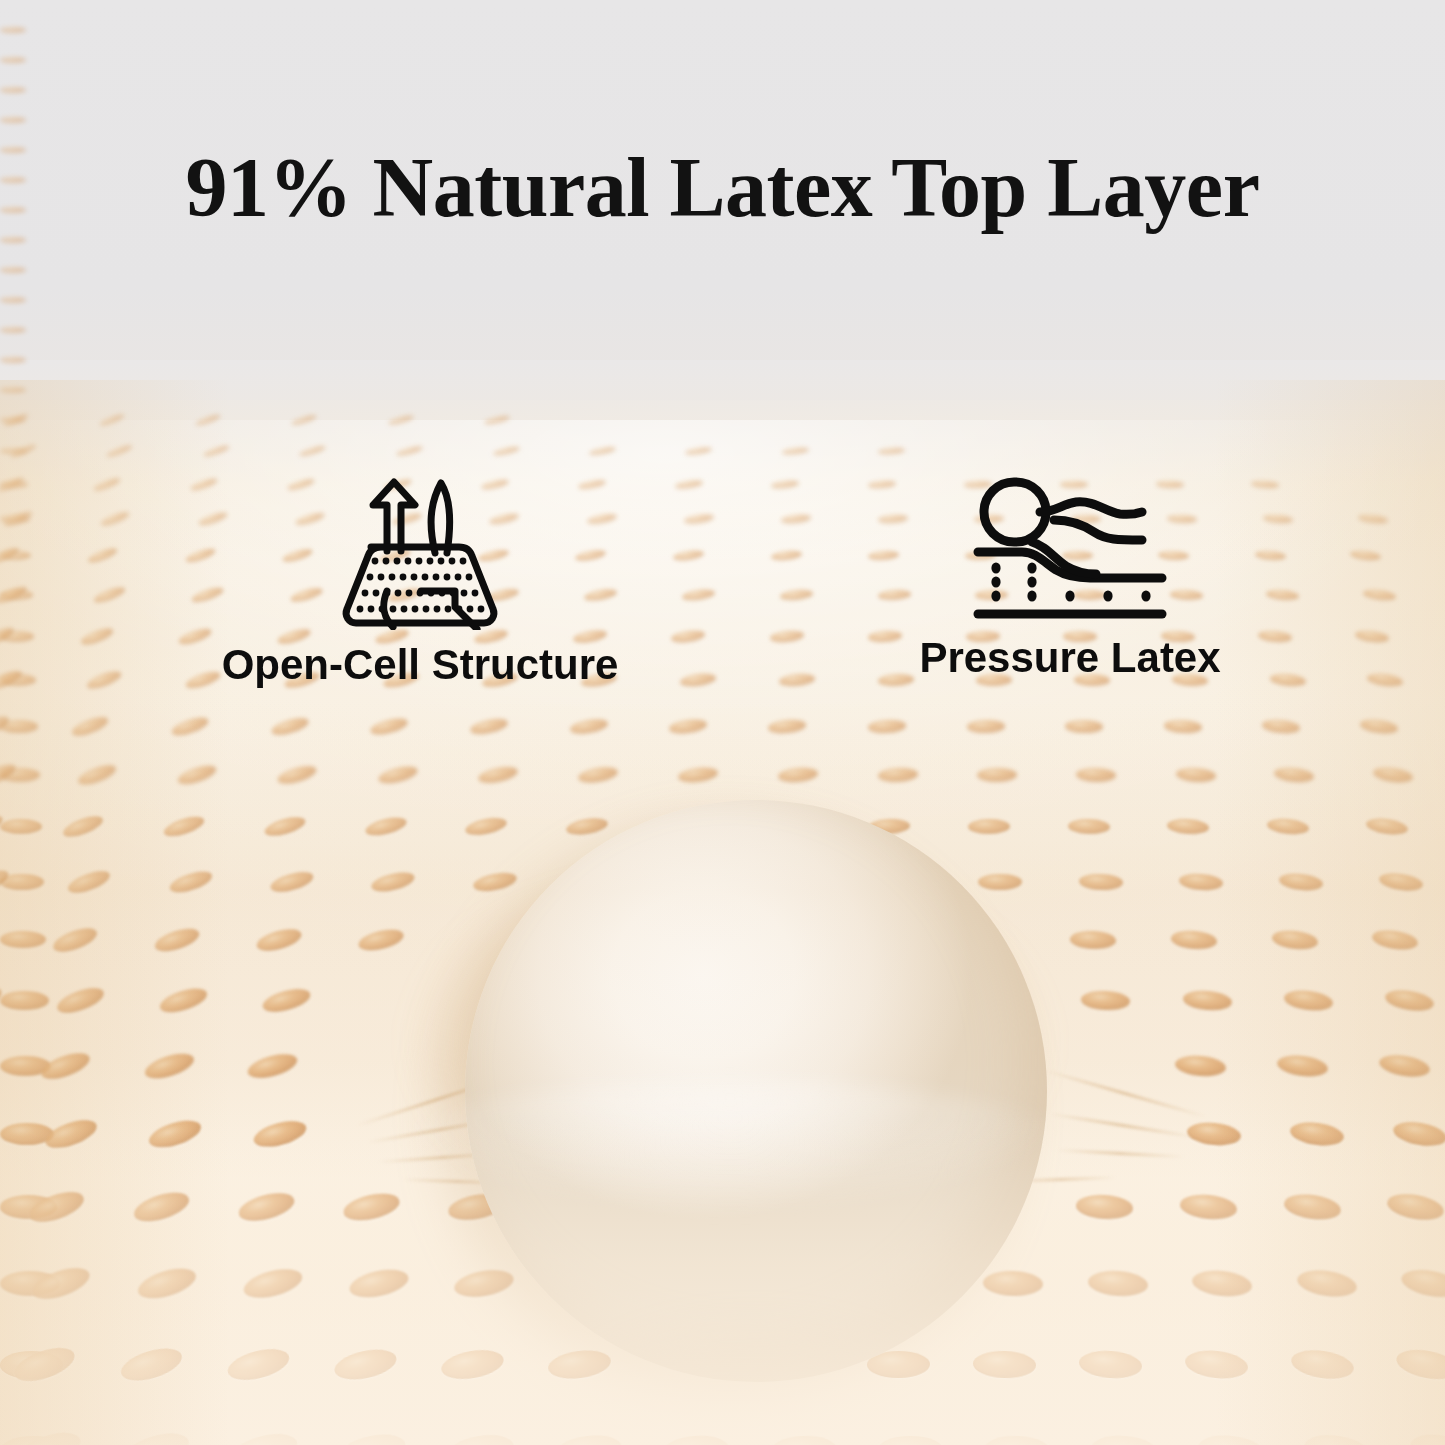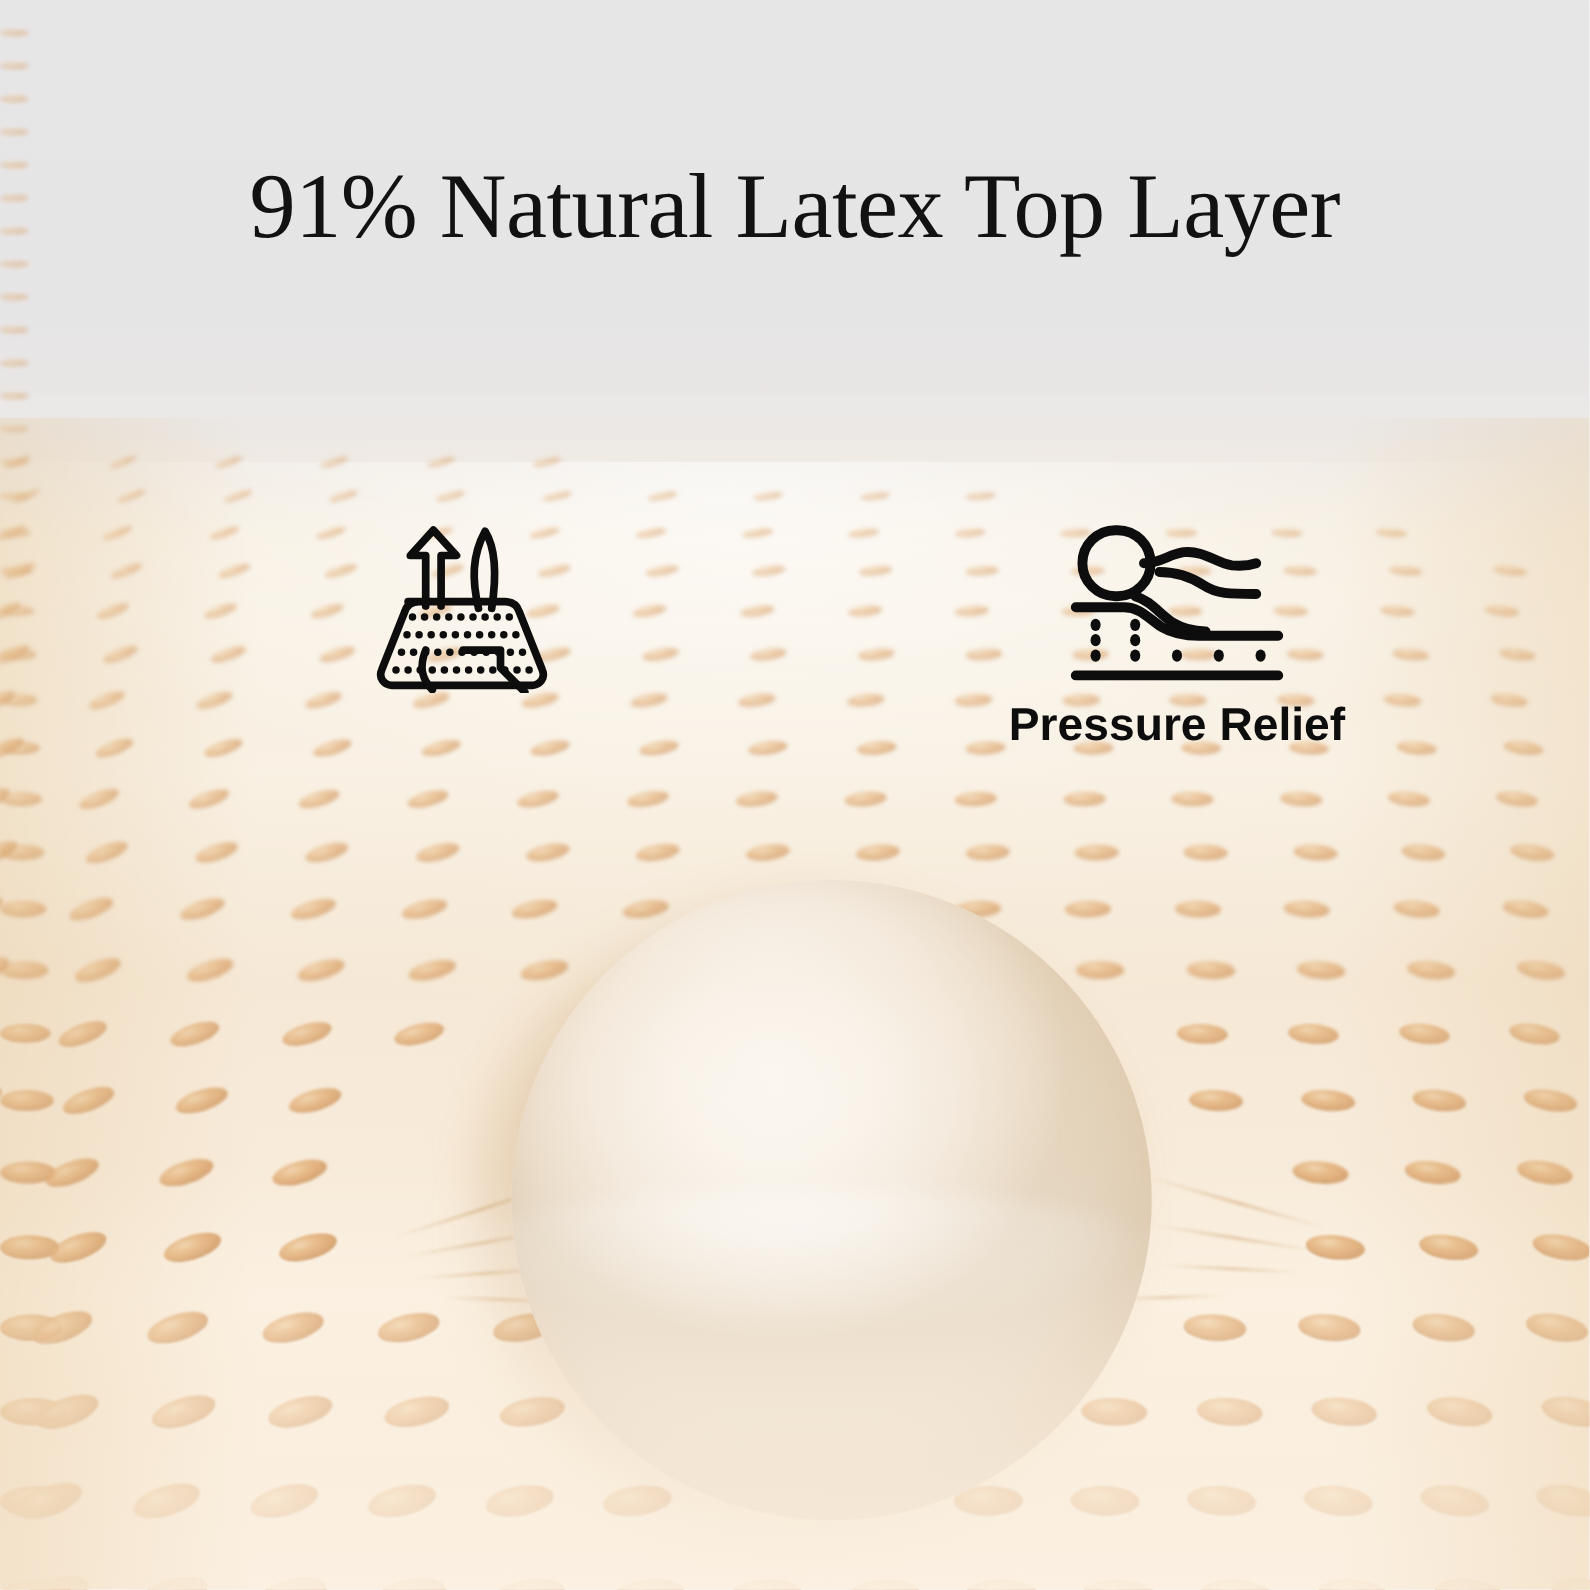--- a/index.html
+++ b/index.html
@@ -201,21 +201,21 @@
     filter: blur(12px);
   }
 
   
   .headline {
     position: absolute;
     left: 0; right: 0;
     top: 146px;
     text-align: center;
     font-family: "Liberation Serif", serif;
-    font-weight: normal;
+    font-weight: bold;
     font-size: 84px;
     line-height: 1;
     color: #121212;
     letter-spacing: -0.5px;
   }
   .subhead {
     position: absolute;
     left: 96px;
     width: 1253px;
     top: 280px;
@@ -610,20 +610,21 @@
             <circle cx="134" cy="154" r="3.4"></circle>
             <circle cx="145" cy="154" r="3.4"></circle>
             <circle cx="156" cy="154" r="3.4"></circle>
           </g>
 
         <path d="M62 170 C56 185 58 196 68 206" stroke="#0d0d0d" stroke-width="7" stroke-linecap="round" fill="none" transform="translate(0,-34)"></path>
 
         <path d="M96 170 L130 170 L130 186 L152 208" stroke="#0d0d0d" stroke-width="7" stroke-linejoin="round" stroke-linecap="round" fill="none" transform="translate(0,-34)"></path>
       </svg>
     </span>
+    <span class="flabel">Open-Cell Structure</span>
   </div>
 
   <div class="feature" id="feature-press">
     <span class="icon-wrap">
       <svg width="200" height="155" viewBox="0 0 200 155" fill="none" xmlns="http://www.w3.org/2000/svg" aria-hidden="true">
 
         <rect x="14" y="14" width="62" height="60" rx="30" stroke="#0d0d0d" stroke-width="9" fill="none"></rect>
 
         <path d="M70 44 C86 44 92 36 106 34 C124 32 136 44 150 46 C160 47 166 46 172 44" stroke="#0d0d0d" stroke-width="9" stroke-linecap="round" fill="none"></path>
 
@@ -641,16 +642,16 @@
             <ellipse cx="62" cy="114" rx="4.6" ry="5.6"></ellipse>
             <ellipse cx="62" cy="128" rx="4.6" ry="5.6"></ellipse>
             <ellipse cx="100" cy="128" rx="4.6" ry="5.6"></ellipse>
             <ellipse cx="138" cy="128" rx="4.6" ry="5.6"></ellipse>
             <ellipse cx="176" cy="128" rx="4.6" ry="5.6"></ellipse>
           </g>
 
         <path d="M8 146 L192 146" stroke="#0d0d0d" stroke-width="9" stroke-linecap="round"></path>
       </svg>
     </span>
-    <span class="flabel">Pressure Relief</span>
+    <span class="flabel">Pressure Latex</span>
   </div>
 
 </div>
 
 </body></html>

